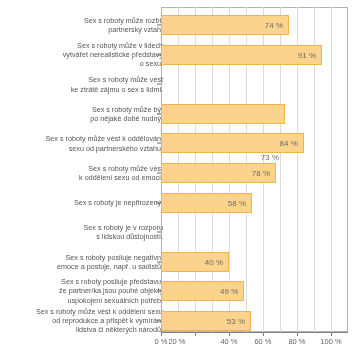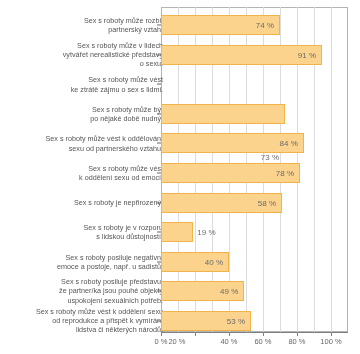--- a/index.html
+++ b/index.html
@@ -177,21 +177,21 @@
       <div class="gridline" style="left: 136px;"></div>
       <div class="gridline" style="left: 153px;"></div>
       <div class="gridline" style="left: 170px;"></div>
     </div>
 
   <div id="rows">
       <div class="row" style="top: 10.45px;">
         <div class="row-label">Sex s roboty může rozbit
 partnerský vztah.</div>
         <div class="tick-mark"></div>
-        <div class="bar-wrap" style="width: 119px;">
+        <div class="bar-wrap" style="width: 128px;">
           <div class="bar" style="background: rgb(251, 211, 141); border-color: rgb(240, 180, 74);">
             <span class="bar-value inside" style="color: rgb(107, 107, 107);">74 %</span>
           </div>
         </div>
       </div>
       <div class="row" style="top: 40px;">
         <div class="row-label">Sex s roboty může v lidech
 vytvářet nerealistické představy
 o sexu.</div>
         <div class="tick-mark"></div>
@@ -223,44 +223,39 @@
         <div class="bar-wrap" style="width: 142.8px;">
           <div class="bar" style="background: rgb(251, 211, 141); border-color: rgb(240, 180, 74);">
             <span class="bar-value inside" style="color: rgb(107, 107, 107);">84 %</span>
           </div>
         </div>
       </div>
       <div class="row" style="top: 158.2px;">
         <div class="row-label">Sex s roboty může vést
 k oddělení sexu od emocí.</div>
         <div class="tick-mark"></div>
-        <div class="bar-wrap" style="width: 139px;">
+        <div class="bar-wrap" style="width: 115px;">
           <div class="bar" style="background: rgb(251, 211, 141); border-color: rgb(240, 180, 74);">
             <span class="bar-value inside" style="color: rgb(107, 107, 107);">78 %</span>
           </div>
         </div>
       </div>
       <div class="row" style="top: 187.75px;">
         <div class="row-label">Sex s roboty je nepřirozený.</div>
         <div class="tick-mark"></div>
-        <div class="bar-wrap" style="width: 121px;">
+        <div class="bar-wrap" style="width: 91px;">
           <div class="bar" style="background: rgb(251, 211, 141); border-color: rgb(240, 180, 74);">
             <span class="bar-value inside" style="color: rgb(107, 107, 107);">58 %</span>
           </div>
         </div>
       </div>
       <div class="row" style="top: 217.3px;">
         <div class="row-label">Sex s roboty je v rozporu
 s lidskou důstojností.</div>
         <div class="tick-mark"></div>
-        <div class="bar-wrap" style="width: 32.3px;">
-          <div class="bar" style="background: rgb(251, 211, 141); border-color: rgb(240, 180, 74);">
-            <span class="bar-value outside" style="color: rgb(107, 107, 107);">19 %</span>
-          </div>
-        </div>
       </div>
       <div class="row" style="top: 246.85px;">
         <div class="row-label">Sex s roboty posiluje negativní
 emoce a postoje, např. u sadistů.</div>
         <div class="tick-mark"></div>
         <div class="bar-wrap" style="width: 68px;">
           <div class="bar" style="background: rgb(251, 211, 141); border-color: rgb(240, 180, 74);">
             <span class="bar-value inside" style="color: rgb(107, 107, 107);">40 %</span>
           </div>
         </div>

